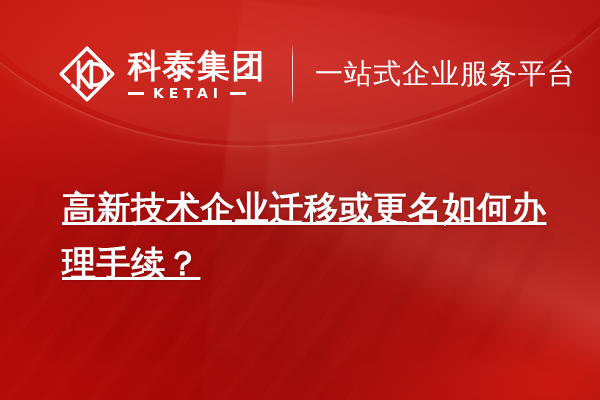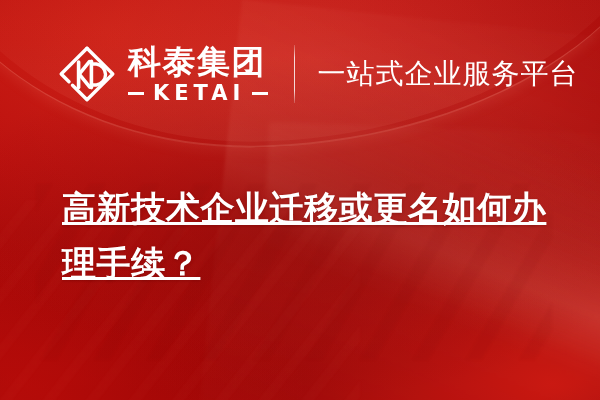--- a/index.html
+++ b/index.html
@@ -179,21 +179,21 @@
     margin-top: 3px;
     width: 100%;
   }
   .logo-en-rule {
     height: 3px;
     background: #ffffff;
     flex: 0 0 16px;
   }
   .logo-en {
     color: #ffffff;
-    font-size: 21px;
+    font-size: 14px;
     font-weight: bold;
     letter-spacing: 5px;
     line-height: 1;
     padding: 0 7px 0 9px;
     white-space: nowrap;
     font-family: "DejaVu Sans", "Liberation Sans", sans-serif;
     text-align: right;
   }
 
   .divider {

